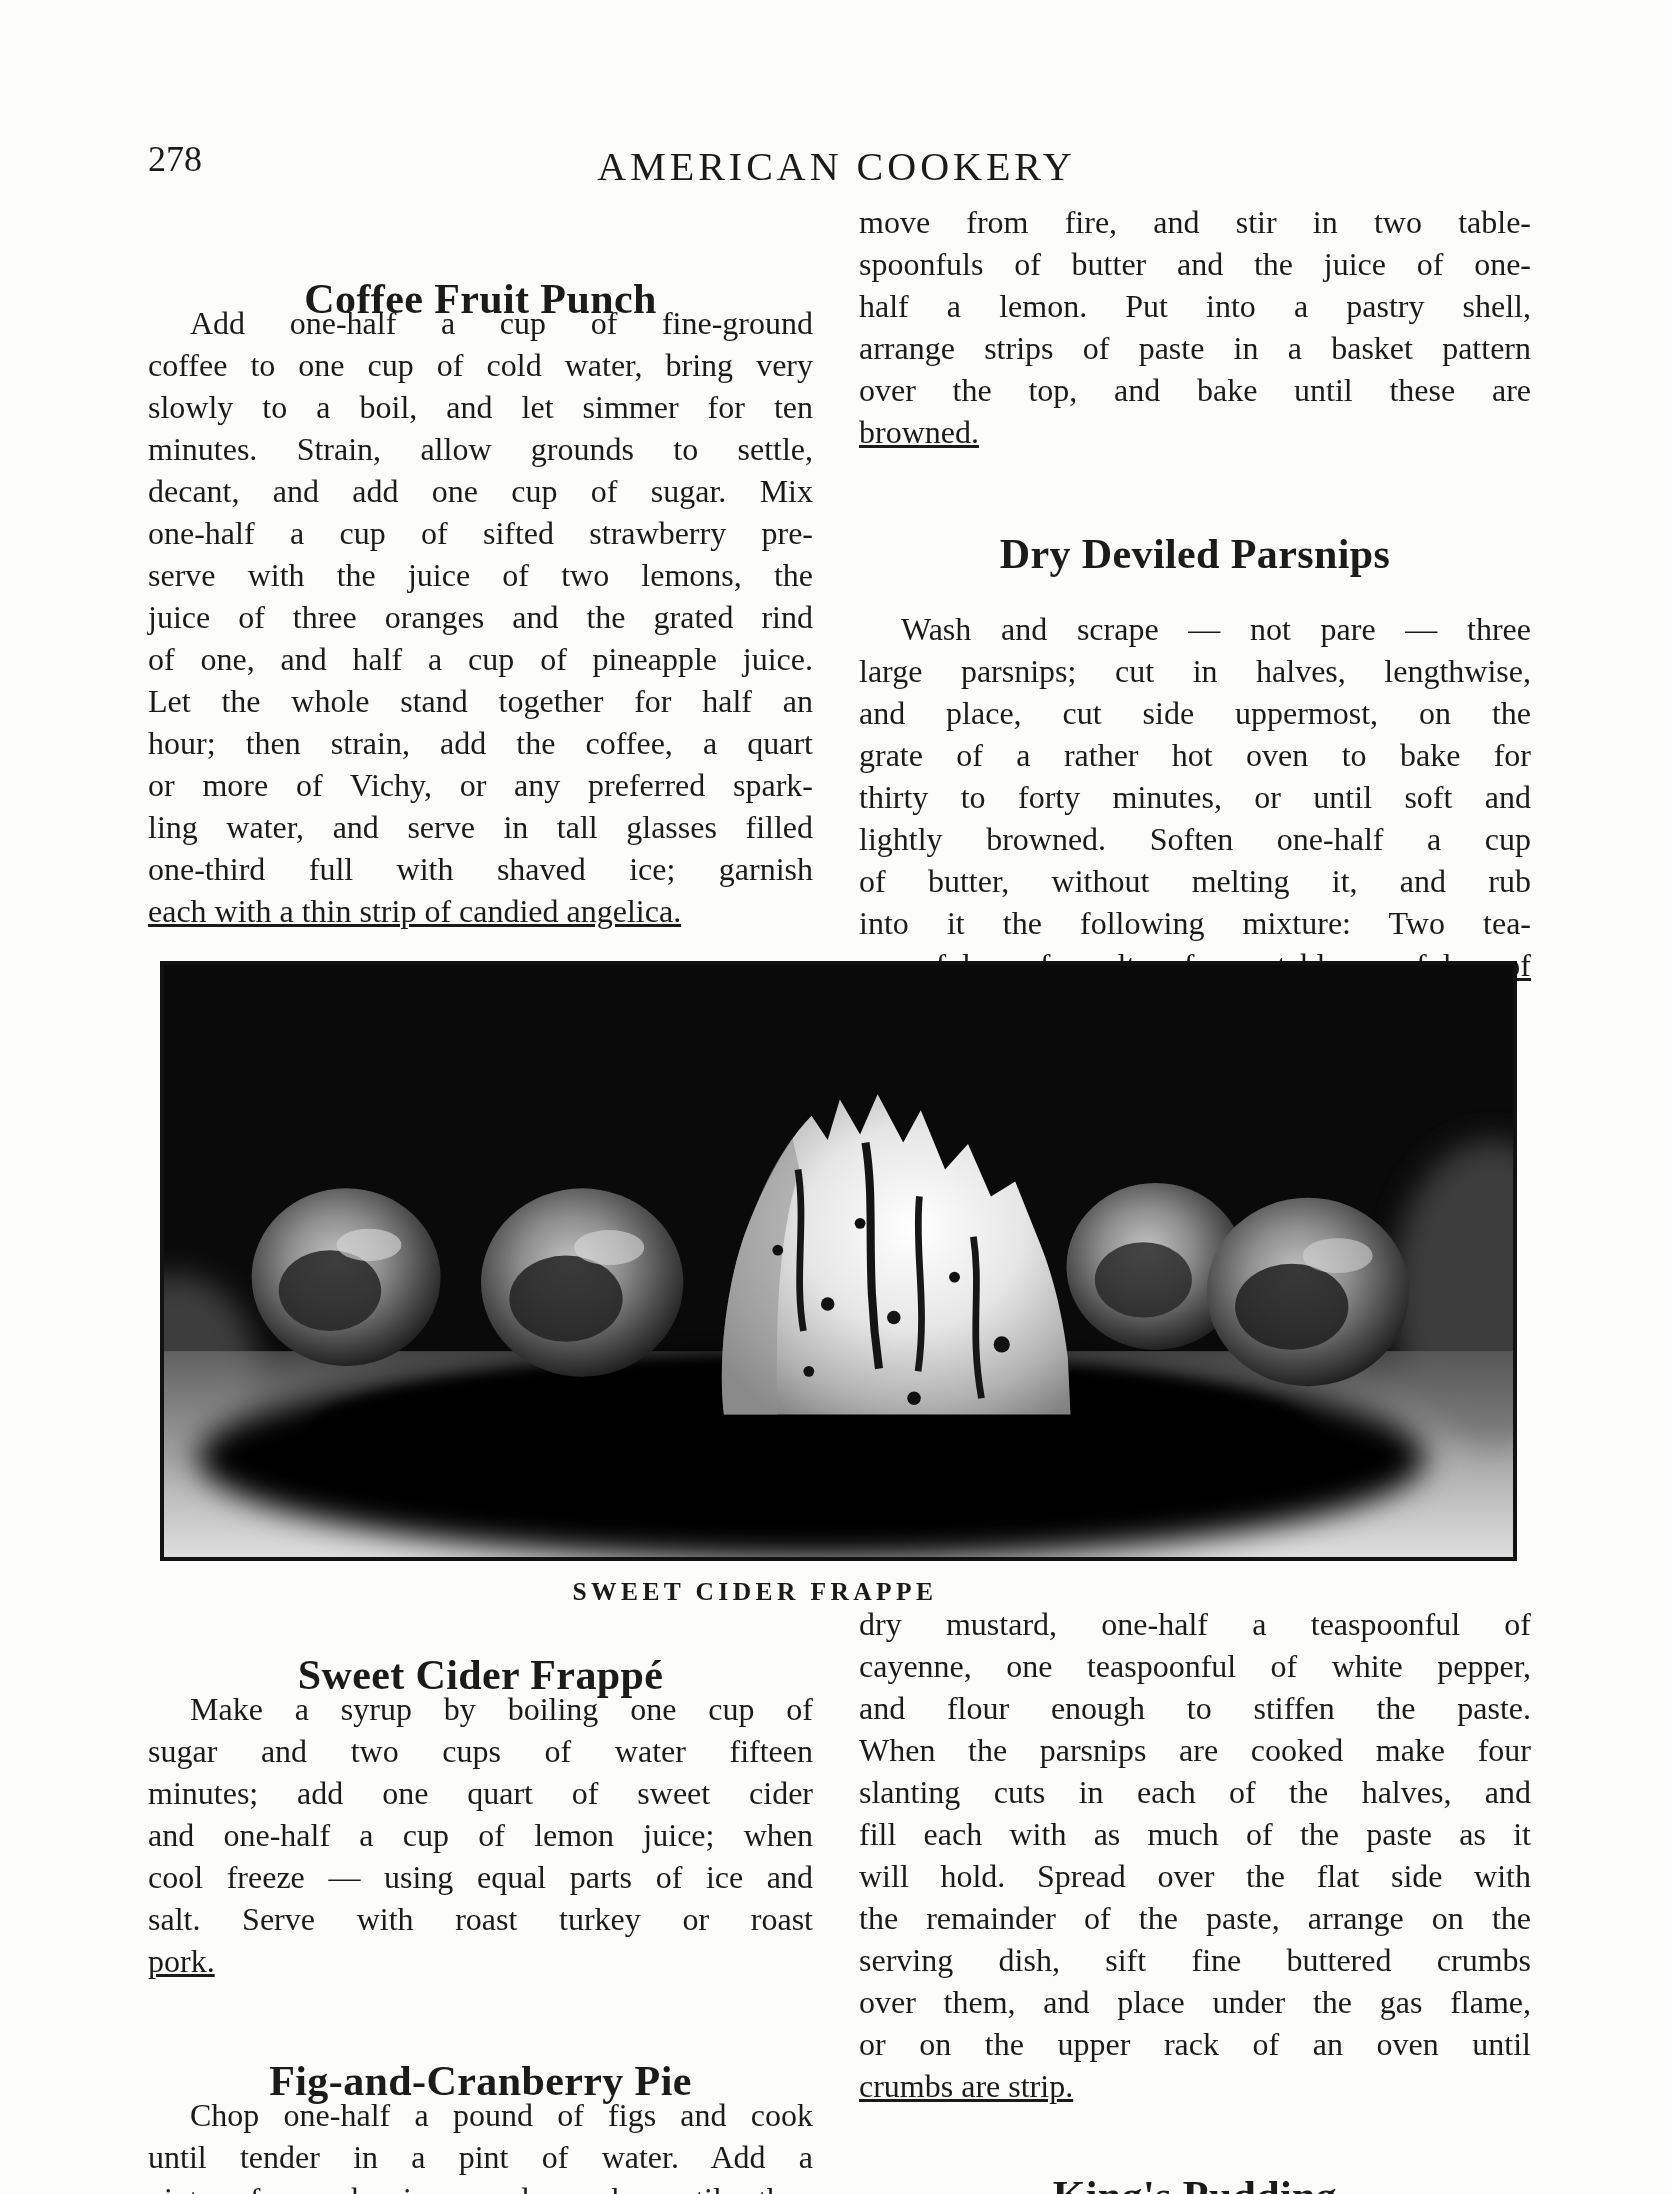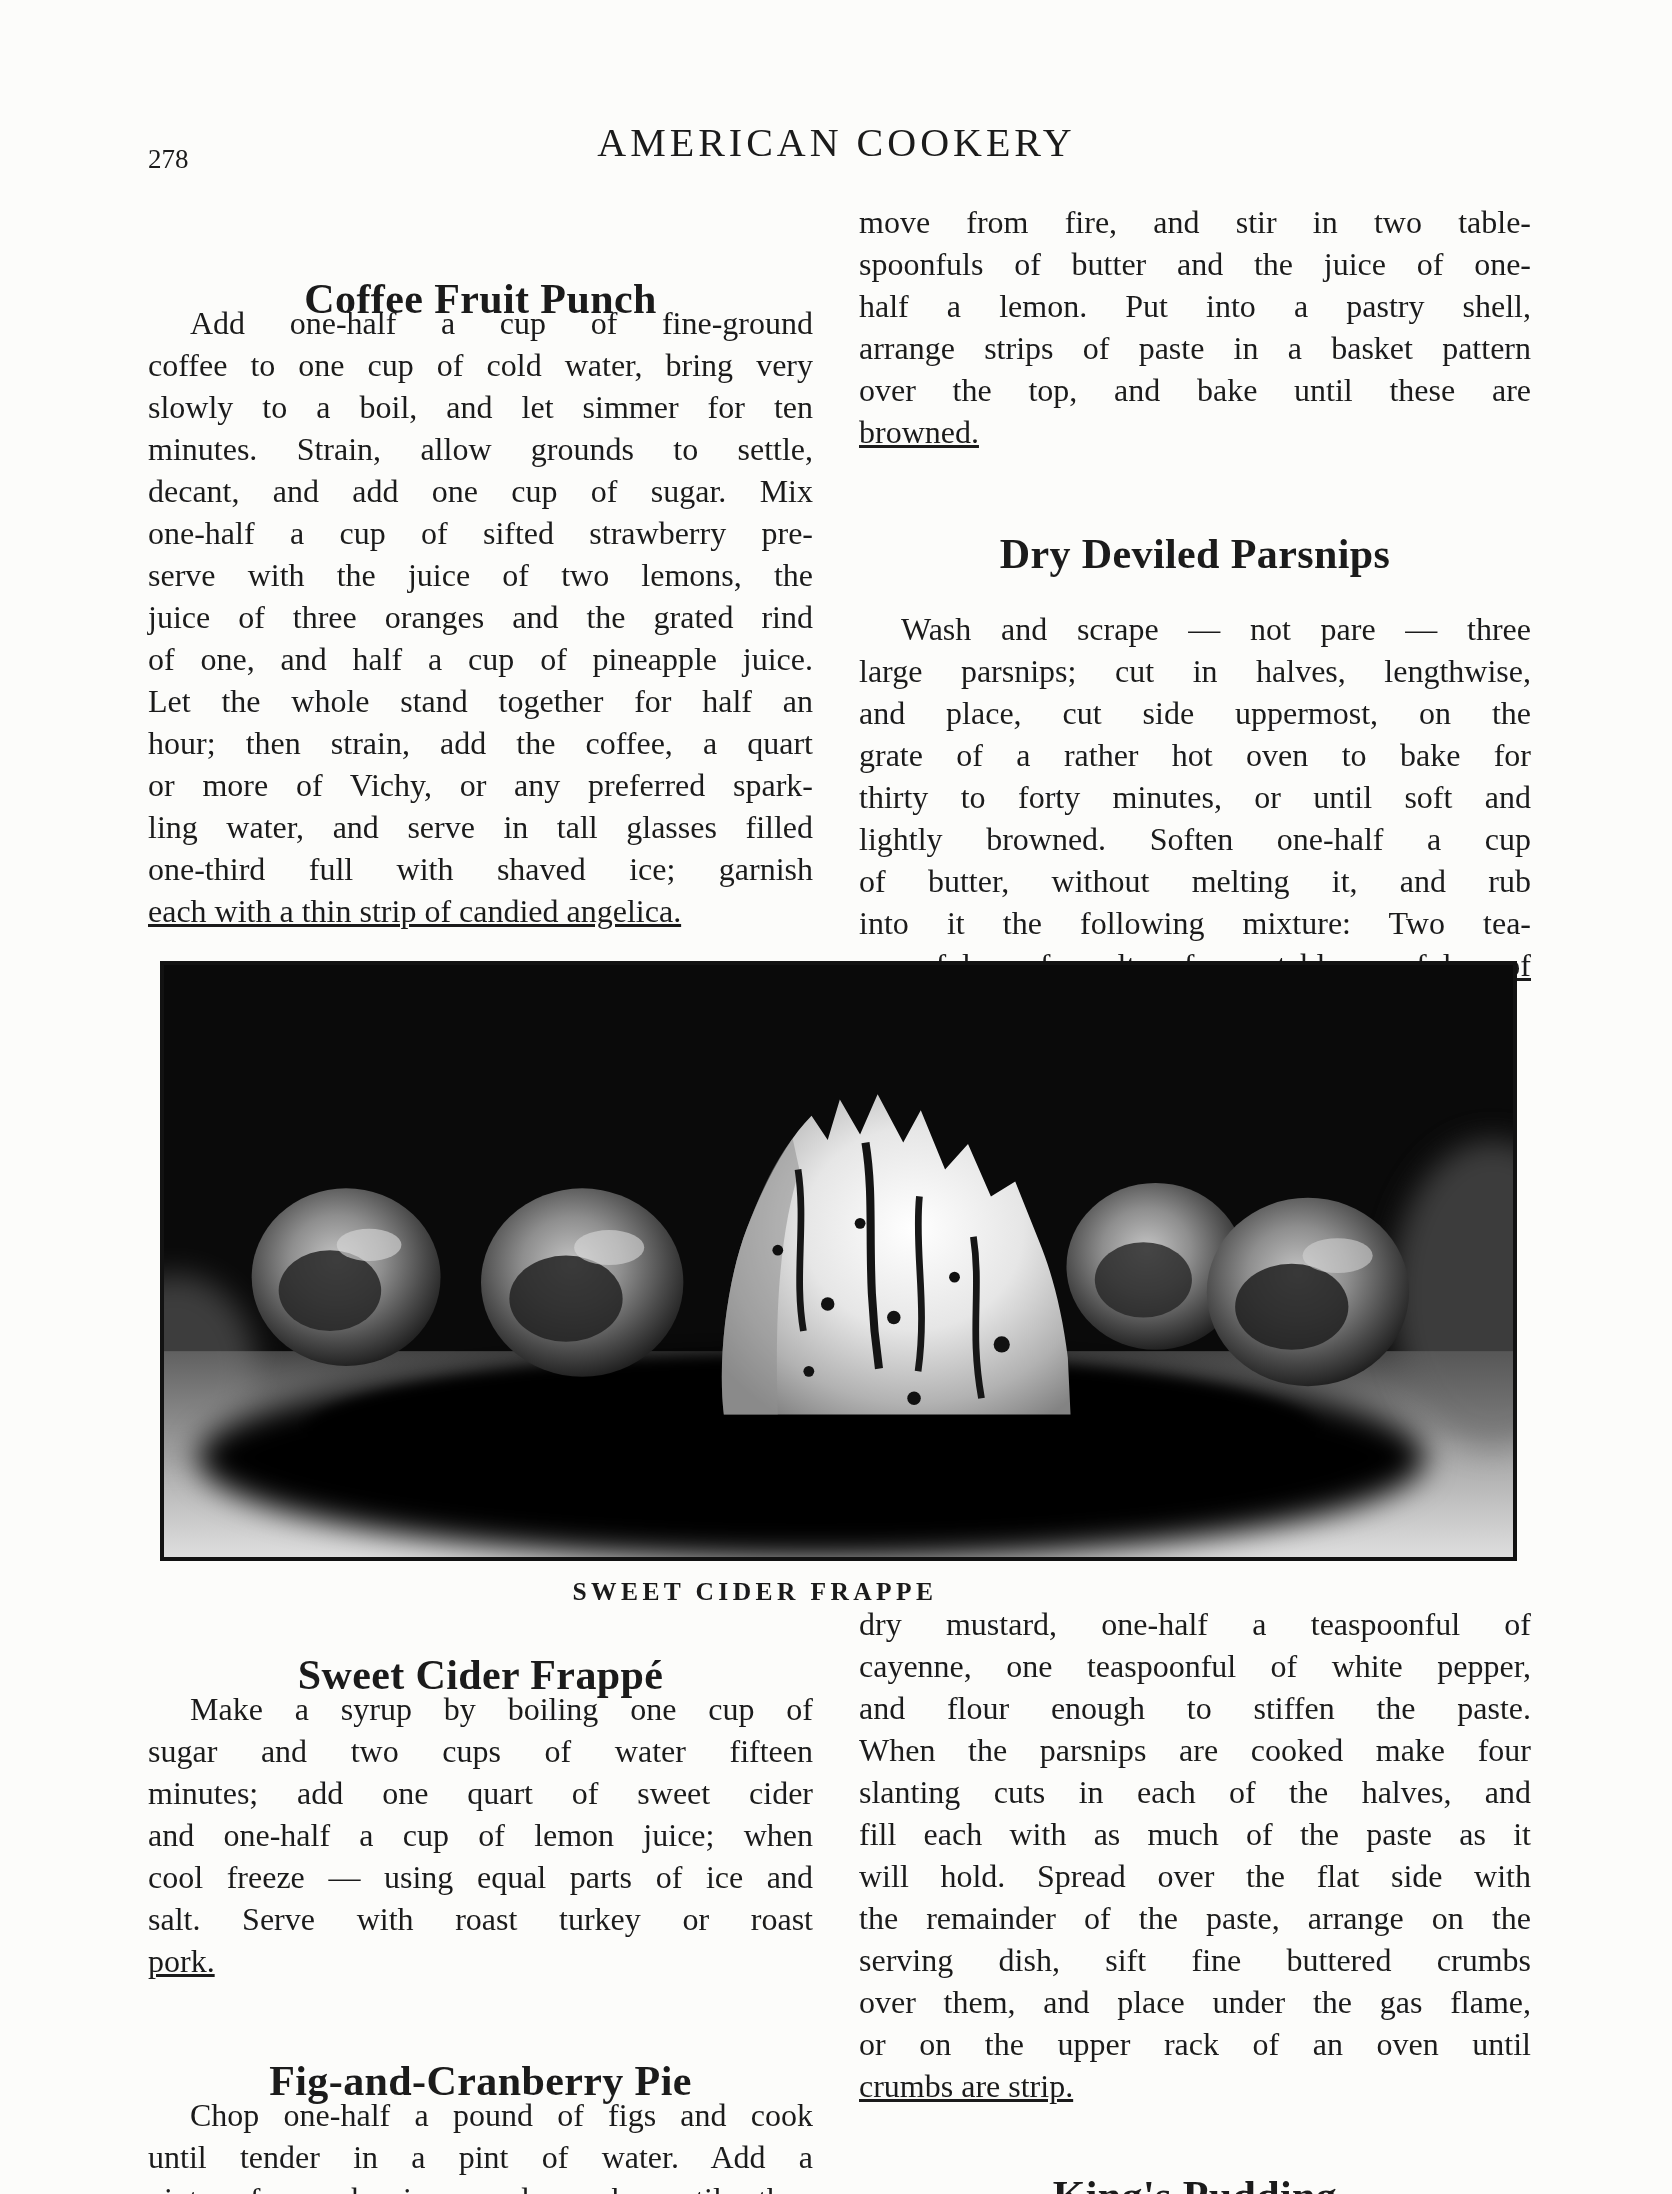--- a/index.html
+++ b/index.html
@@ -17,22 +17,22 @@
     height:2381px;
     background:var(--paper);
     color:var(--ink);
     overflow:hidden;
   }
   .abs{position:absolute;}
   .lcol{left:148px;width:665px;}
   .rcol{left:859px;width:672px;}
 
   
-  #page-number{top:137px;left:148px;font-size:27px;line-height:44px;}
-  #journal-title{top:120px;left:0;width:1673px;text-align:center;font-size:40px;line-height:46px;letter-spacing:4px;}
+  #page-number{top:137px;left:148px;font-size:36px;line-height:44px;}
+  #journal-title{top:144px;left:0;width:1673px;text-align:center;font-size:40px;line-height:46px;letter-spacing:4px;}
 
   
   .recipe-title{
     text-align:center;
     font-weight:700;
     font-size:42px;
     line-height:49px;
     letter-spacing:0.4px;
   }
   #coffee-title{top:240px;}

